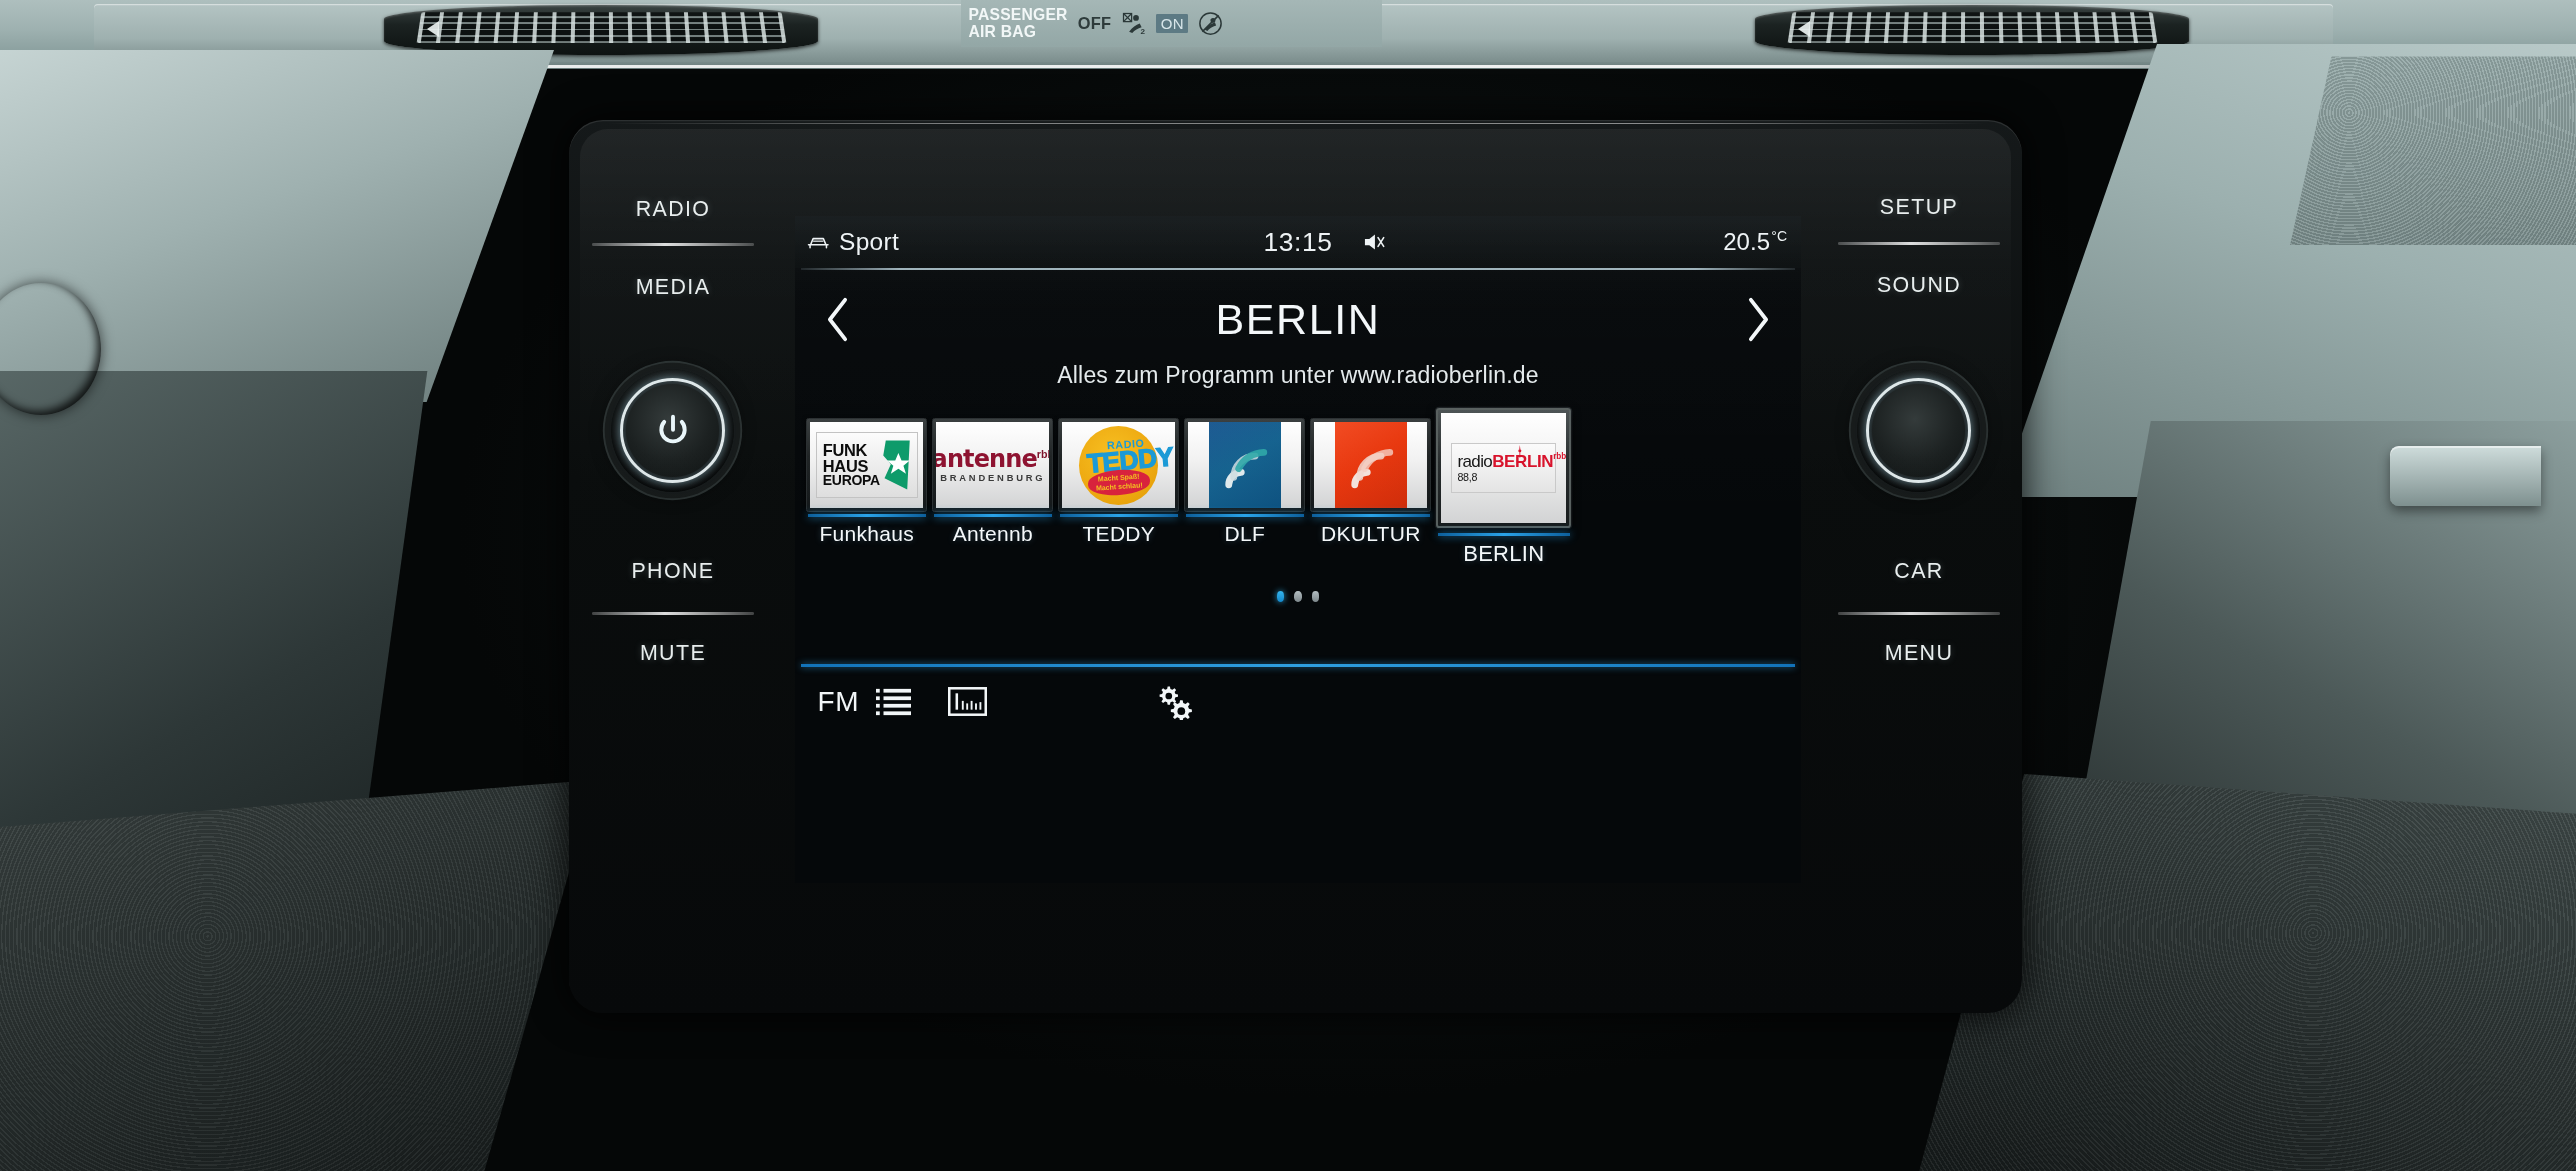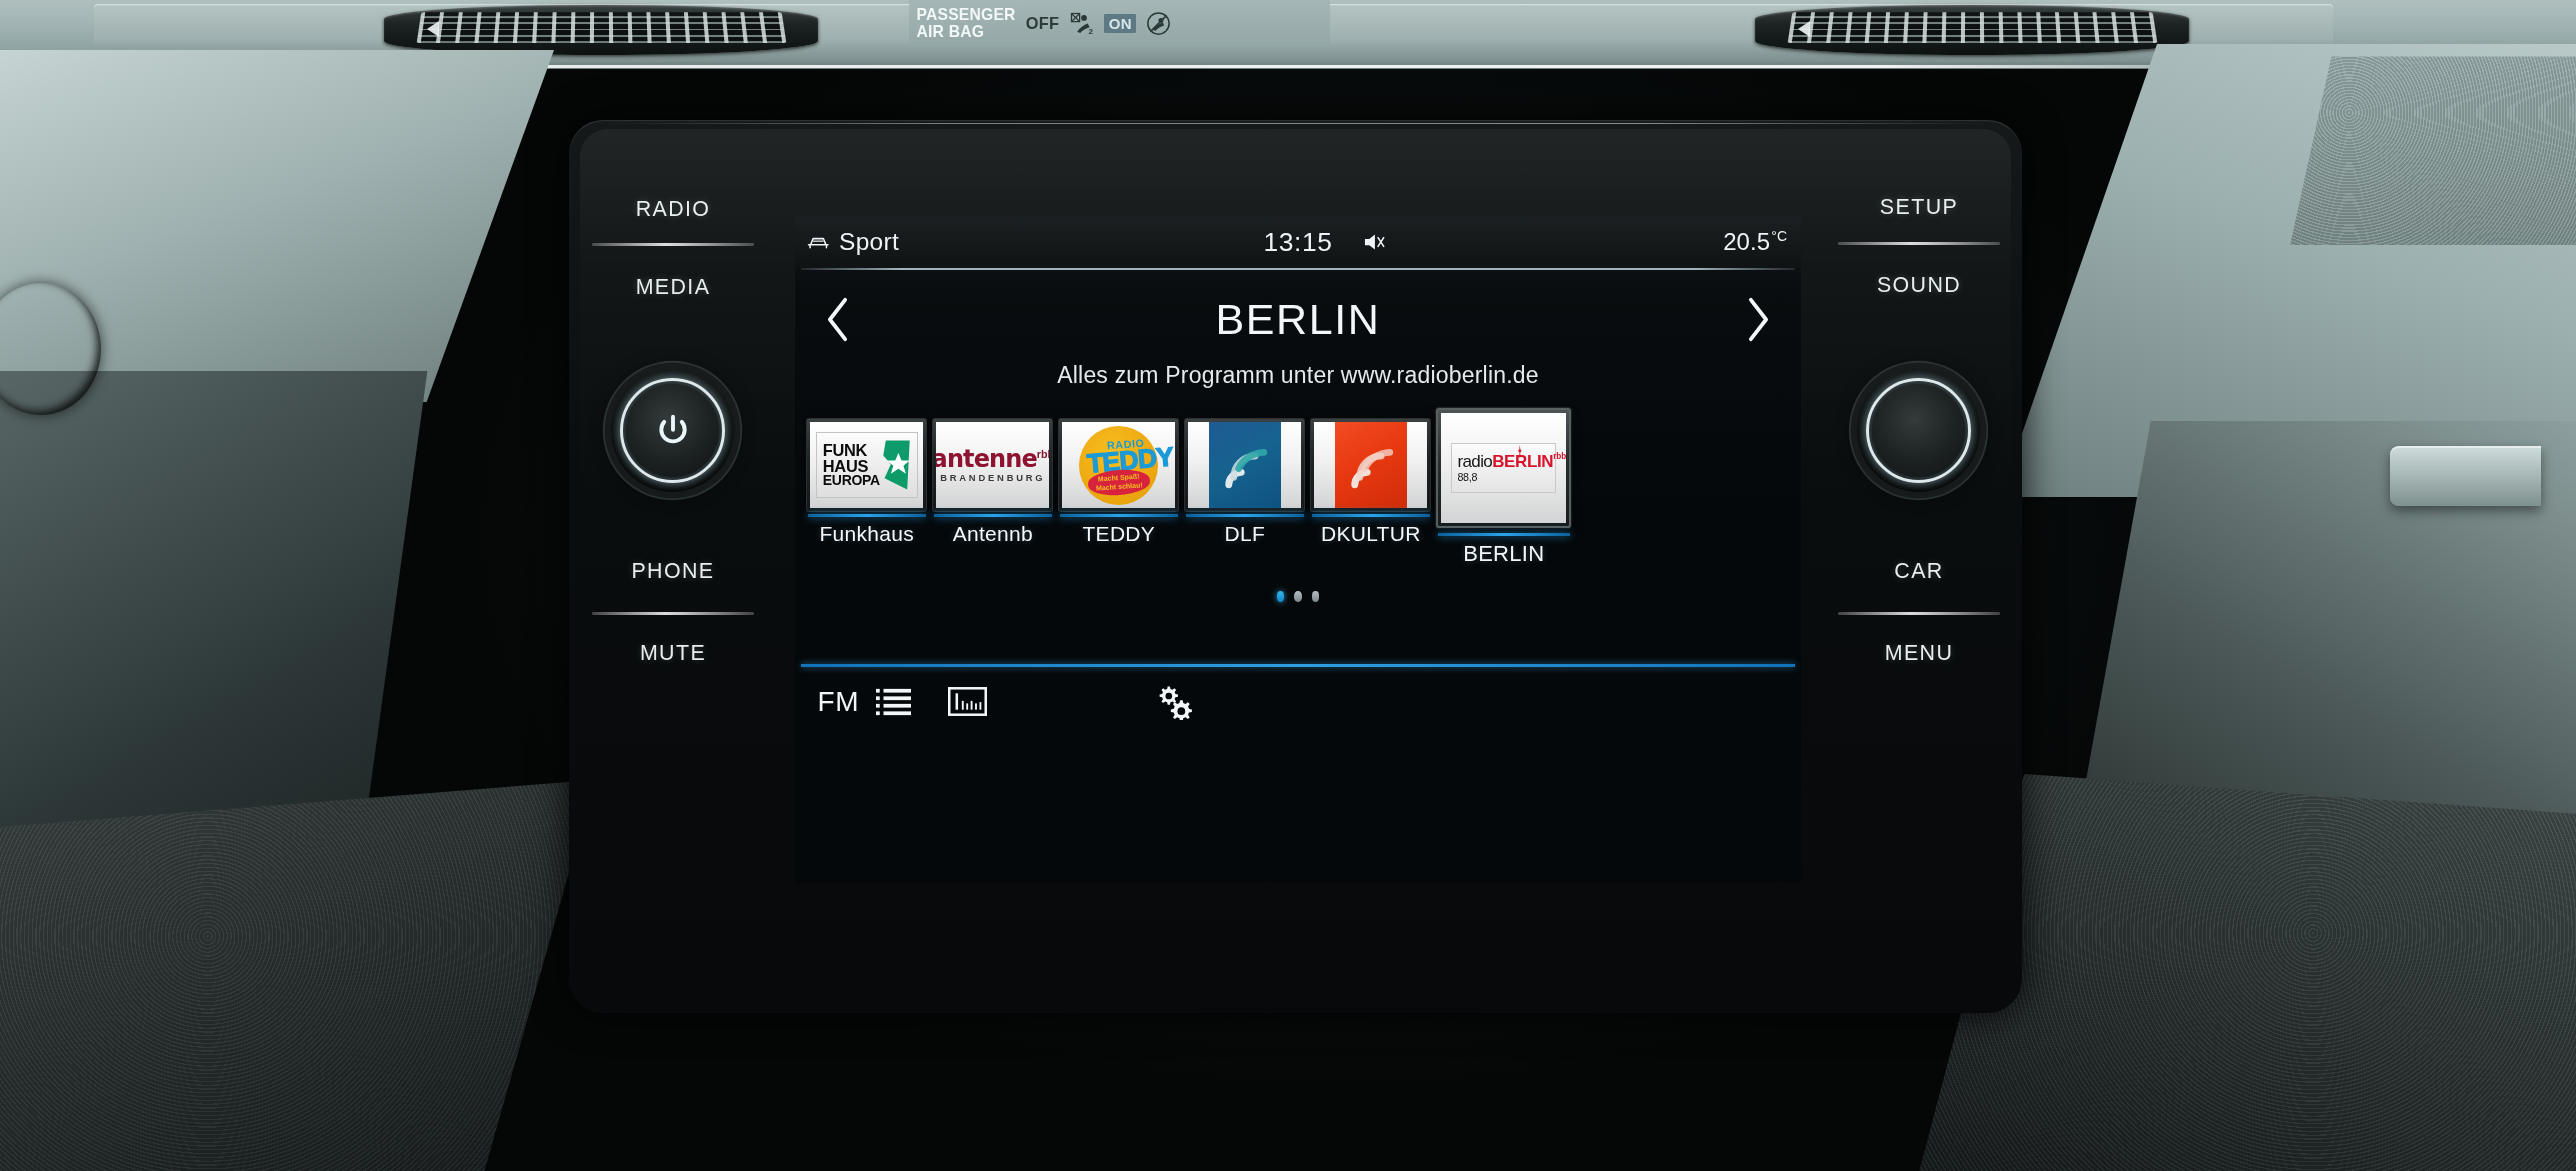--- a/index.html
+++ b/index.html
@@ -46,28 +46,28 @@
   .vent-arrow {
     position:absolute; left:10%; top:32%;
     width:0;height:0;border-top:8.8px solid transparent;border-bottom:8.8px solid transparent;
     border-right:12.6px solid rgba(235,242,241,.92);
   }
   #vent-left  { left:384px;  width:434px; }
   #vent-right { left:1755px; width:434px; }
 
   
   .airbag-plate {
-    position:absolute; left:909px; top:0px; width:421px; height:47px;
+    position:absolute; left:961px; top:0px; width:421px; height:47px;
     background:linear-gradient(180deg,#a5b7b6 0%,#93a7a6 100%);
     display:flex; align-items:center; gap:10px; padding:0 7.5px;
   }
   .airbag-title { font-size:15.7px; font-weight:700; color:#f2f7f7; line-height:1.02;
                   letter-spacing:0.2px; text-align:left; }
   .airbag-off { font-size:16.4px; font-weight:700; color:#2e3b3b; letter-spacing:0.3px; }
-  .airbag-on-box { background:#5d7a84; color:#d8e6ea; font-size:15px; font-weight:700;
+  .airbag-on-box { background:#5d7a84; color:#d8e6ea; font-size:15px; font-weight:400;
                    padding:0.6px 4.4px; border-radius:1.3px; letter-spacing:0.3px; }
   .ab-ico { width:25px;height:25px; color:#2b3838; }
   .ab-ico svg { width:100%; height:100%; display:block; }
 
   
   .dash-main {
     position:absolute; left:0; top:69px; width:2576px; height:1102px;
     background:
       radial-gradient(ellipse 881px 566px at 52% 42%, #1a2222 0%, #0a0e0e 62%, #050707 100%),
       linear-gradient(180deg,#0d1212 0%,#070a0a 100%);

